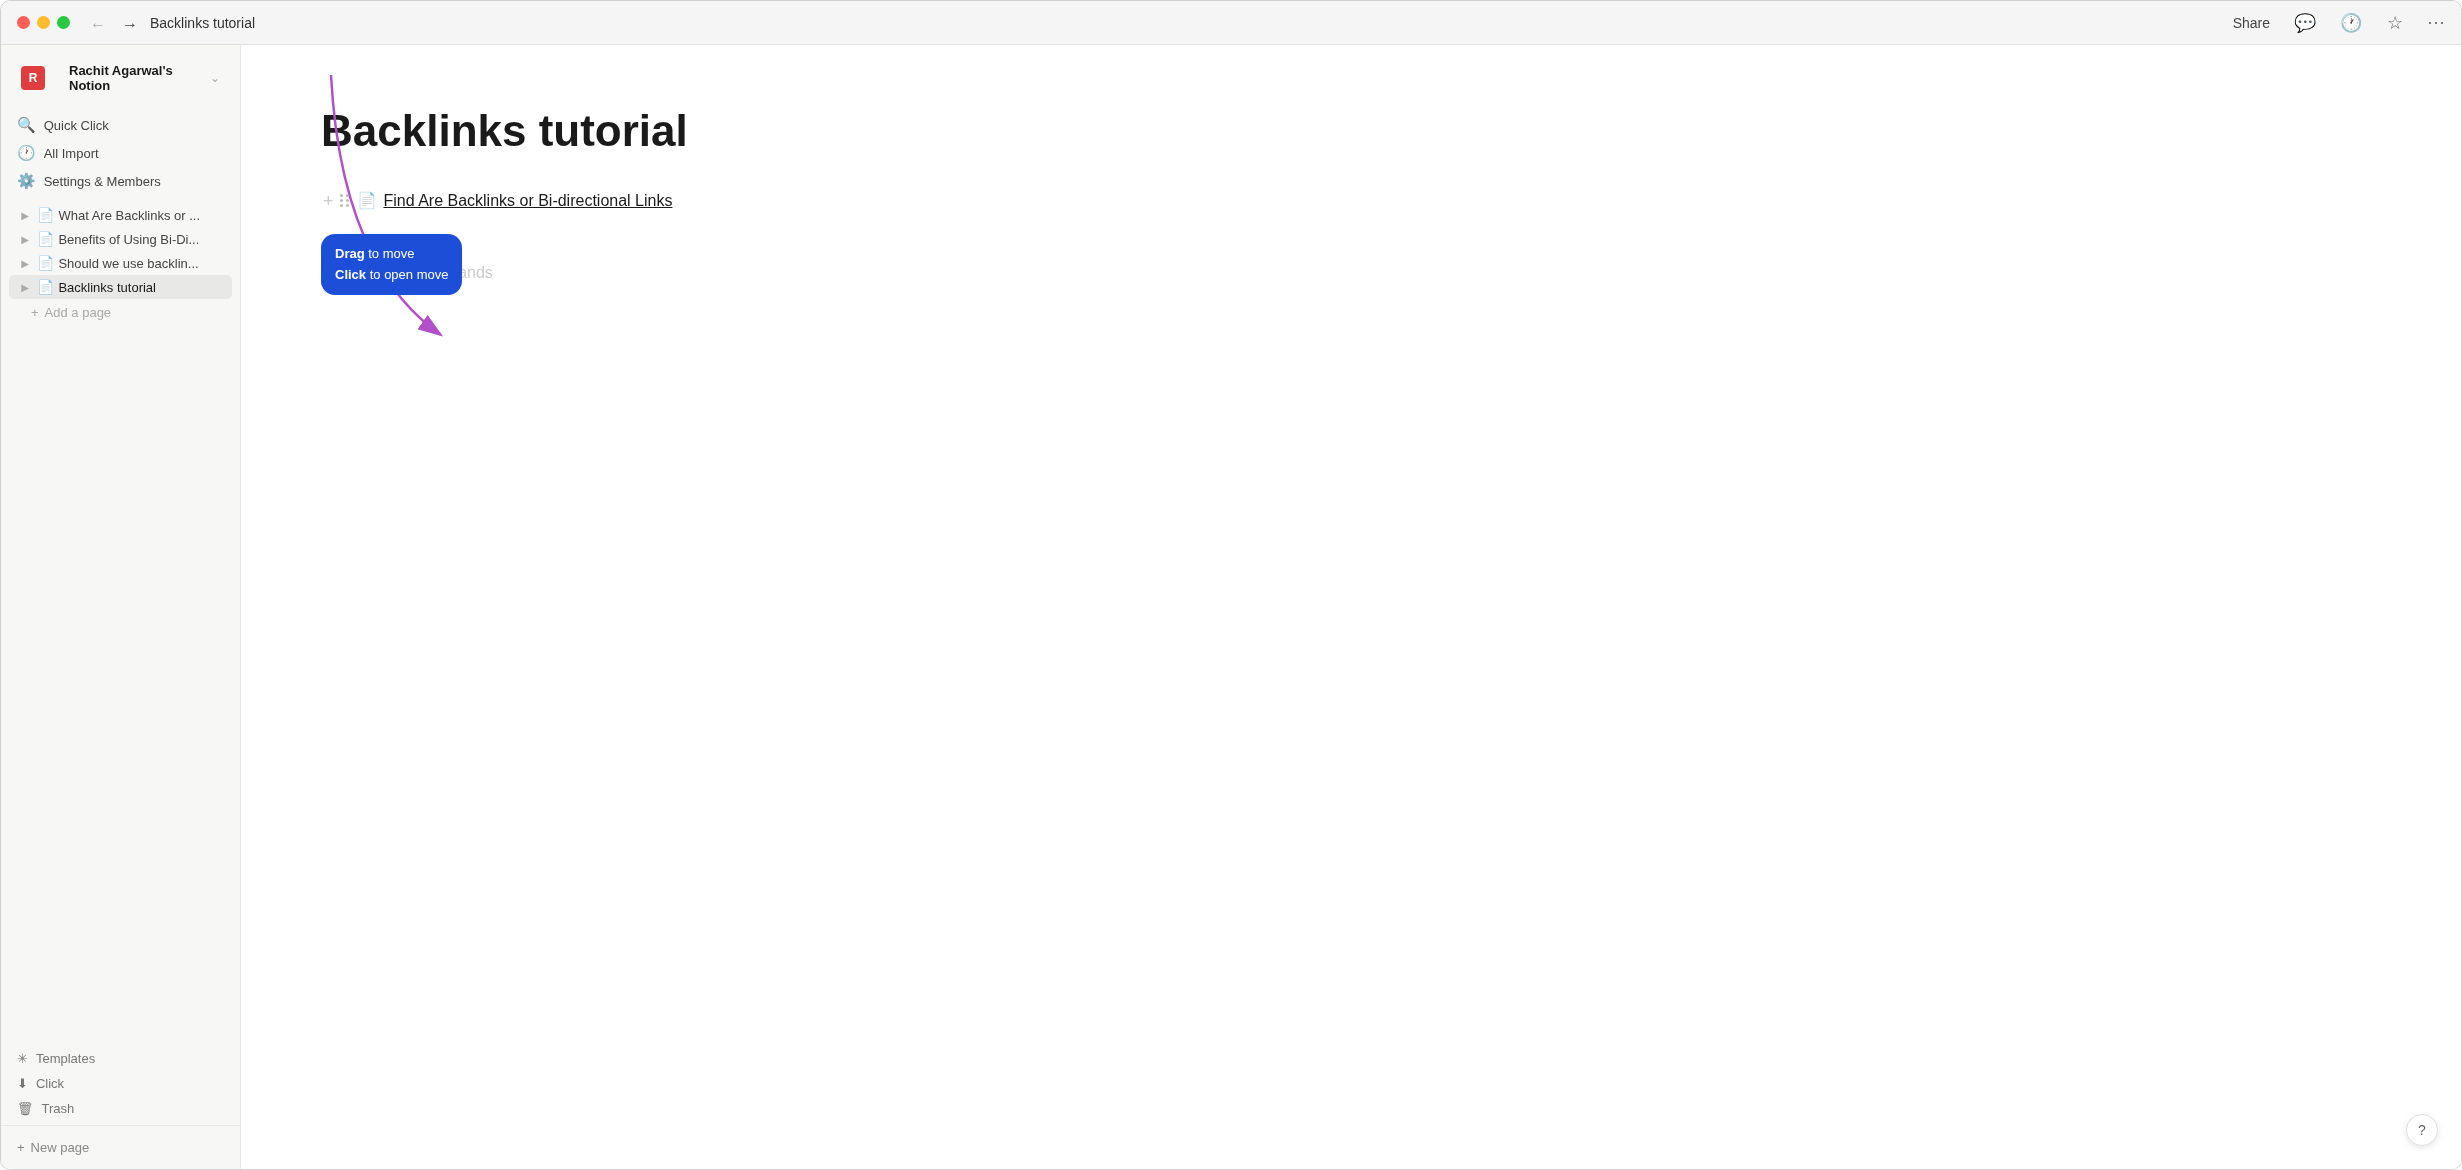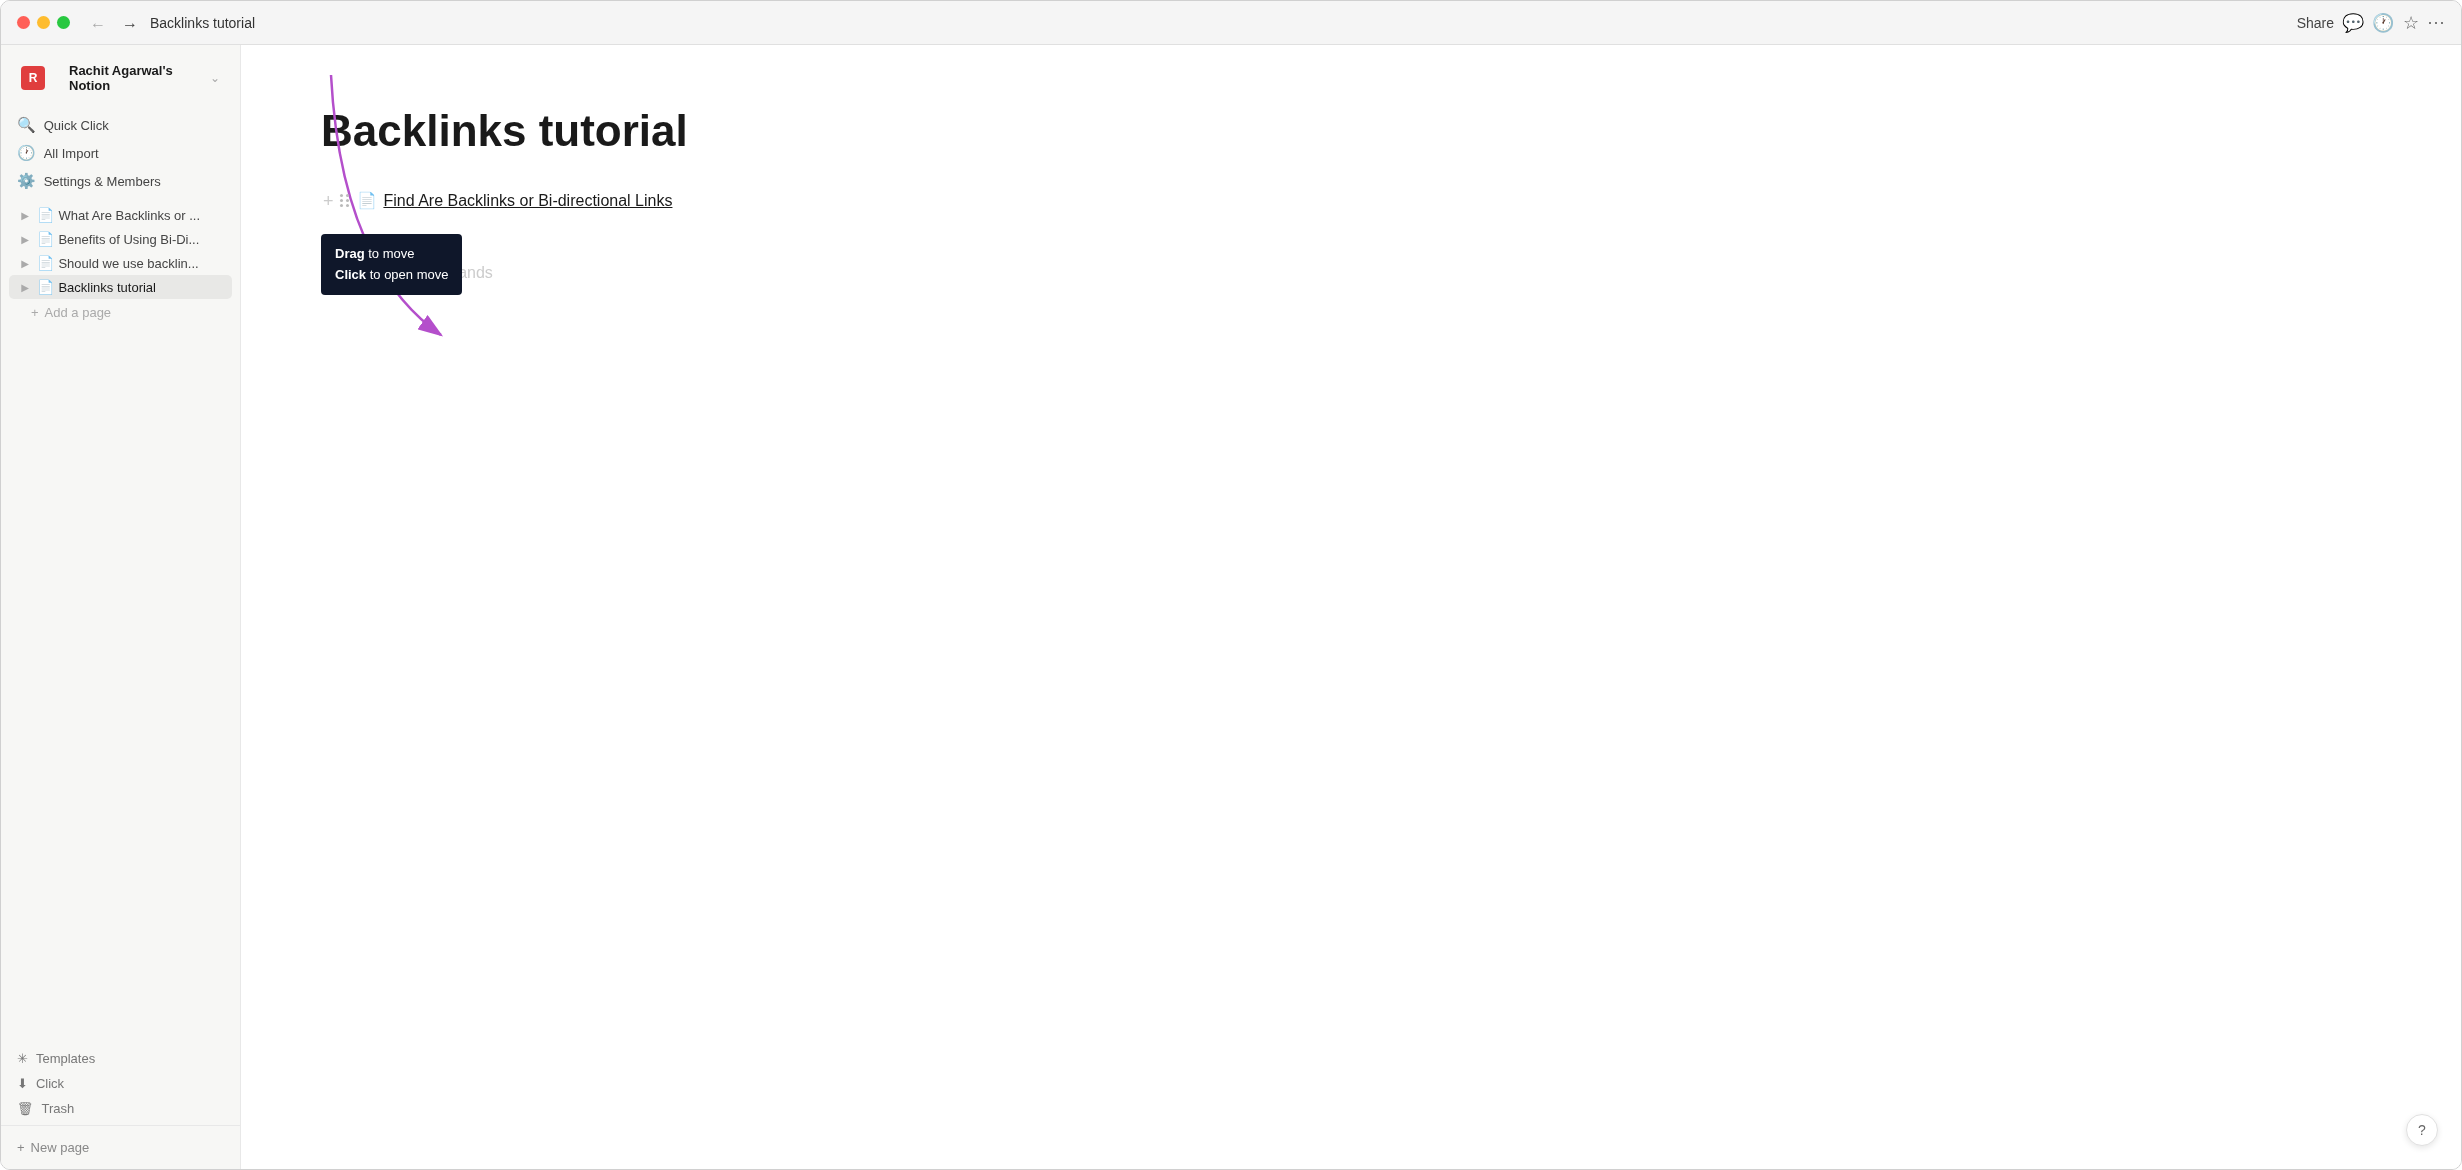--- a/index.html
+++ b/index.html
@@ -64,21 +64,21 @@
 
     .titlebar-page-name {
       font-size: 14px;
       color: #333;
       font-weight: 400;
     }
 
     .titlebar-actions {
       display: flex;
       align-items: center;
-      gap: 8px;
+      gap: 24px;
     }
 
     .titlebar-btn {
       color: #555;
       font-size: 14px;
       cursor: pointer;
     }
 
     .share-btn {
       font-size: 14px;
@@ -328,23 +328,23 @@
     .slash-hint {
       color: #ccc;
       font-size: 16px;
     }
 
     
     .drag-tooltip {
       position: absolute;
       left: 0;
       top: 44px;
-      background: #0f172a;
+      background: #1d4ed8;
       color: #fff;
-      border-radius: 4px;
+      border-radius: 14px;
       padding: 10px 14px;
       font-size: 13px;
       line-height: 1.6;
       white-space: nowrap;
       z-index: 100;
     }
 
     .drag-tooltip .bold { font-weight: 700; }
 
     

